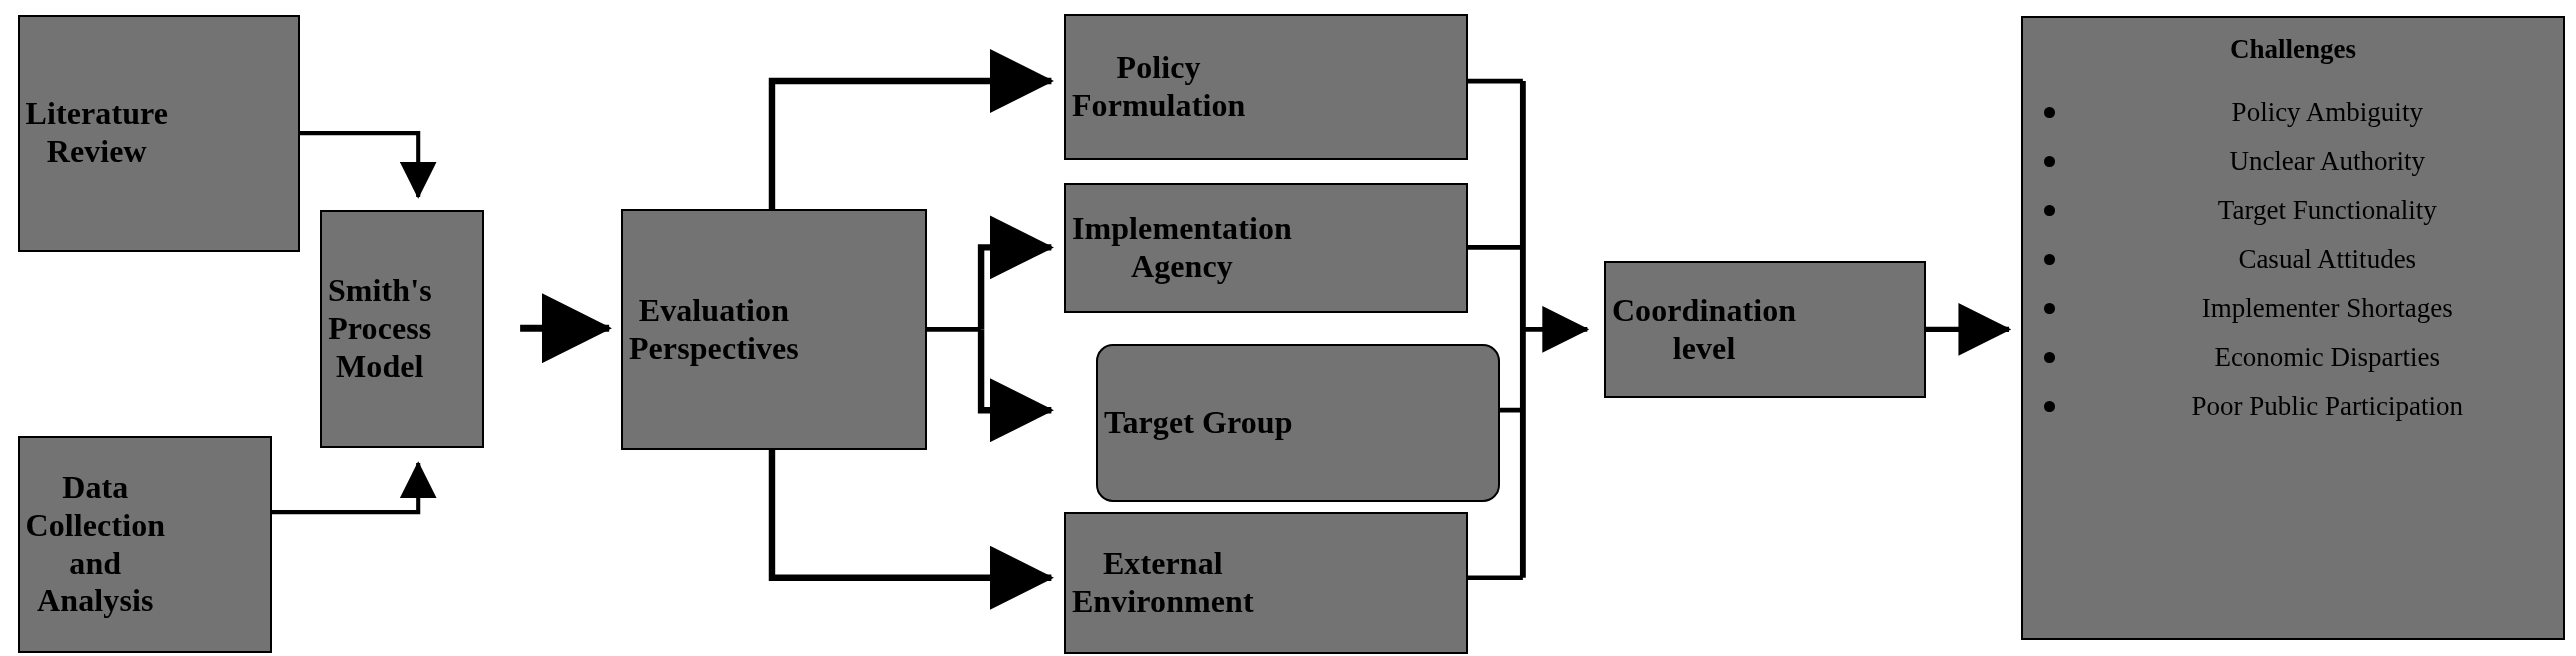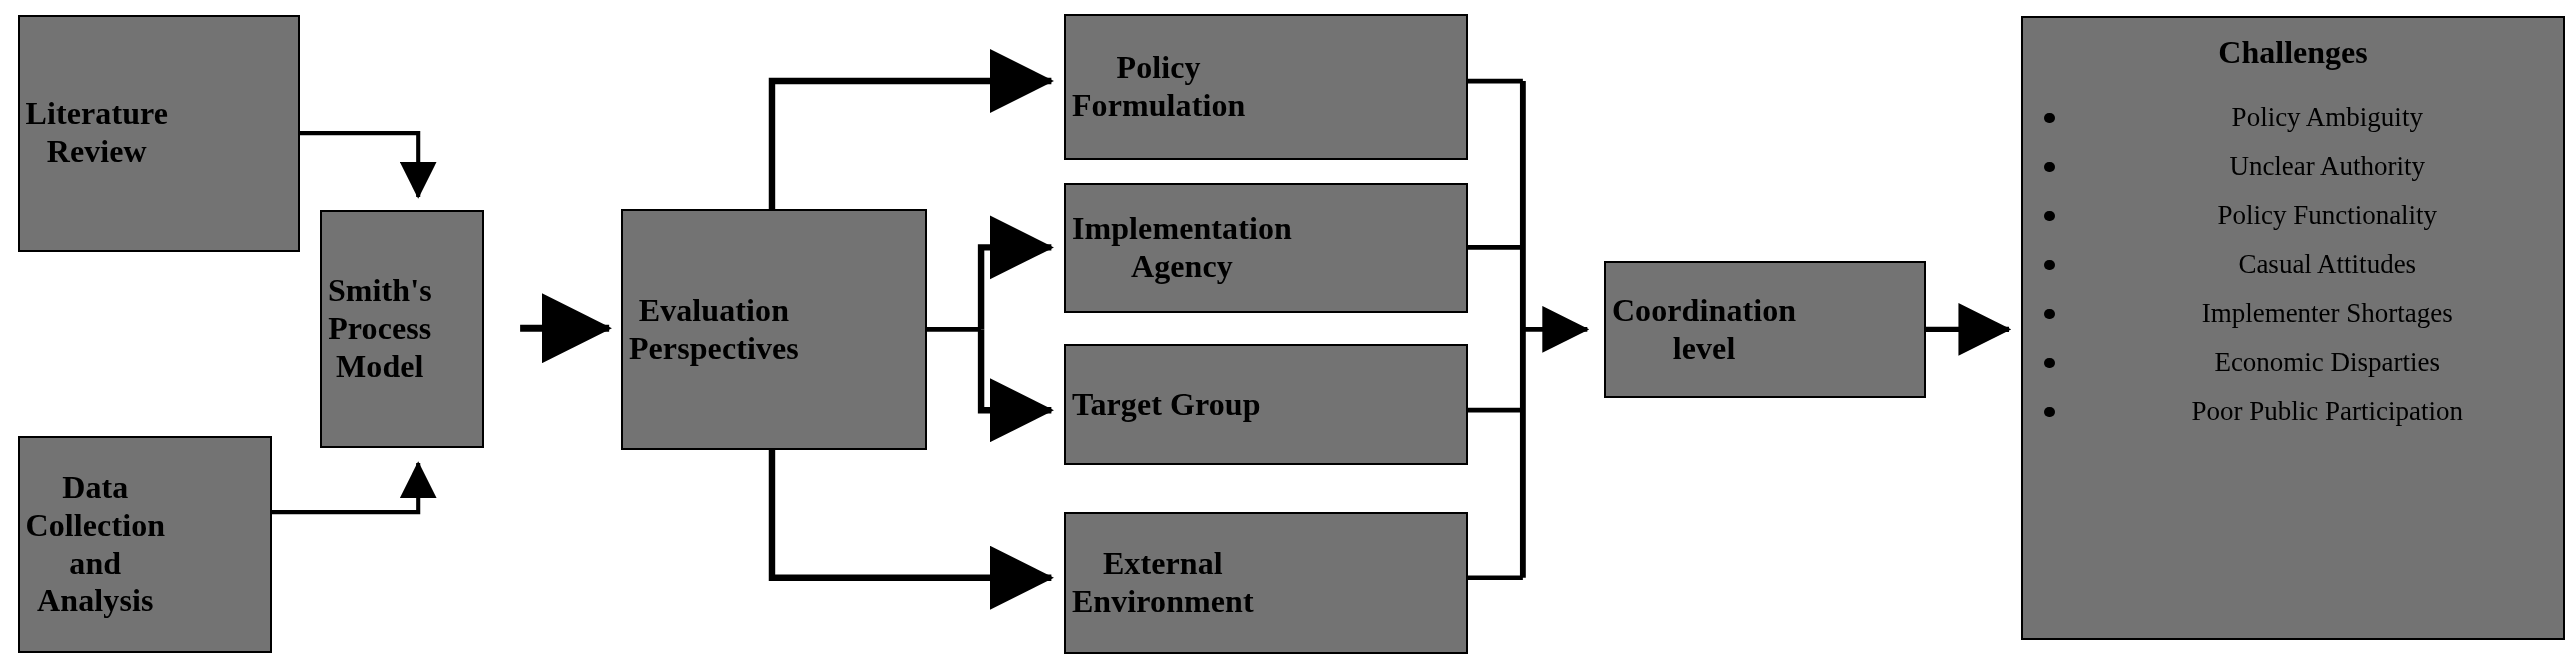--- a/index.html
+++ b/index.html
@@ -43,21 +43,21 @@
     padding: 0 5.9px;
     white-space: pre-line;
   }
   
   #challenges-box {
     display: block;
     padding: 0;
   }
   .challenges-title {
     font-weight: bold;
-    font-size: 32px;
+    font-size: 27px;
     text-align: center;
     margin-top: 16.4px;
     line-height: 1.1;
   }
   .challenges-list {
     list-style: none;
     margin: 0;
     padding: 0;
     margin-top: 23.4px;
   }
@@ -164,21 +164,21 @@
   <div class="node-box" id="policy-formulation-box" style="left:1064px; top:14px; width:404px; height:146px;">
     <div class="node-label">Policy
 Formulation</div>
   </div>
 
   <div class="node-box" id="implementation-agency-box" style="left:1064px; top:183px; width:404px; height:130px;">
     <div class="node-label">Implementation
 Agency</div>
   </div>
 
-  <div class="node-box" id="target-group-box" style="left:1064px; top:344px; width:404px; height:121px;">
+  <div class="node-box" id="target-group-box" style="left:1096px; top:344px; width:404px; height:158px;border-radius:17px;">
     <div class="node-label">Target Group</div>
   </div>
 
   <div class="node-box" id="external-environment-box" style="left:1064px; top:512px; width:404px; height:142px;">
     <div class="node-label">External
 Environment</div>
   </div>
 
   <div class="node-box" id="coordination-level-box" style="left:1604px; top:261px; width:322px; height:137px;">
     <div class="node-label">Coordination
@@ -191,21 +191,21 @@
       <li class="challenge-item">
         <span class="challenge-bullet"></span>
         <span class="challenge-text">Policy Ambiguity</span>
       </li>
       <li class="challenge-item">
         <span class="challenge-bullet"></span>
         <span class="challenge-text">Unclear Authority</span>
       </li>
       <li class="challenge-item">
         <span class="challenge-bullet"></span>
-        <span class="challenge-text">Policy Functionality</span>
+        <span class="challenge-text">Target Functionality</span>
       </li>
       <li class="challenge-item">
         <span class="challenge-bullet"></span>
         <span class="challenge-text">Casual Attitudes</span>
       </li>
       <li class="challenge-item">
         <span class="challenge-bullet"></span>
         <span class="challenge-text">Implementer Shortages</span>
       </li>
       <li class="challenge-item">

